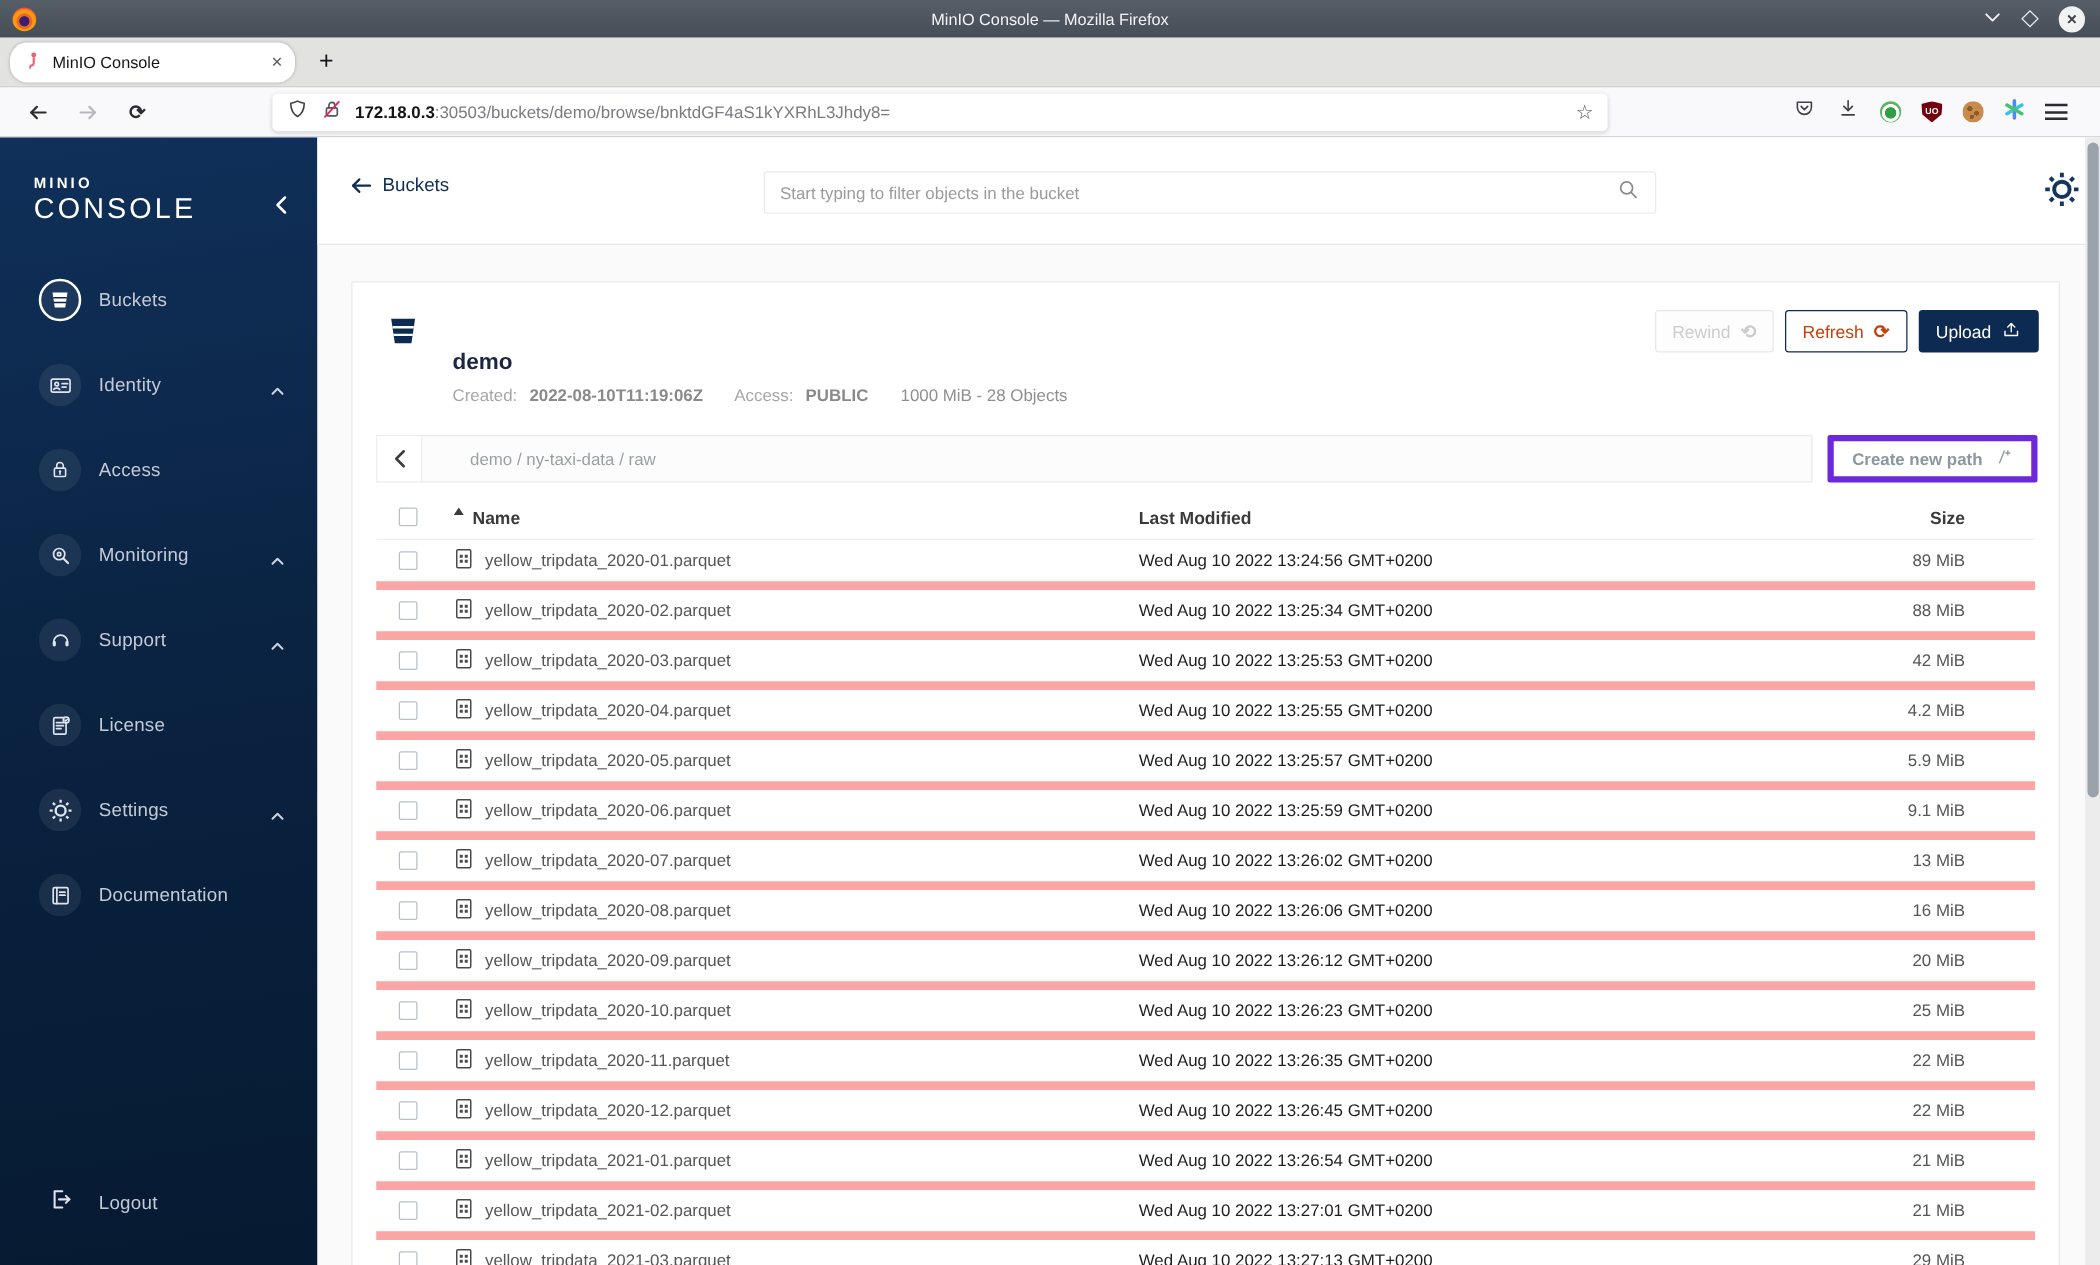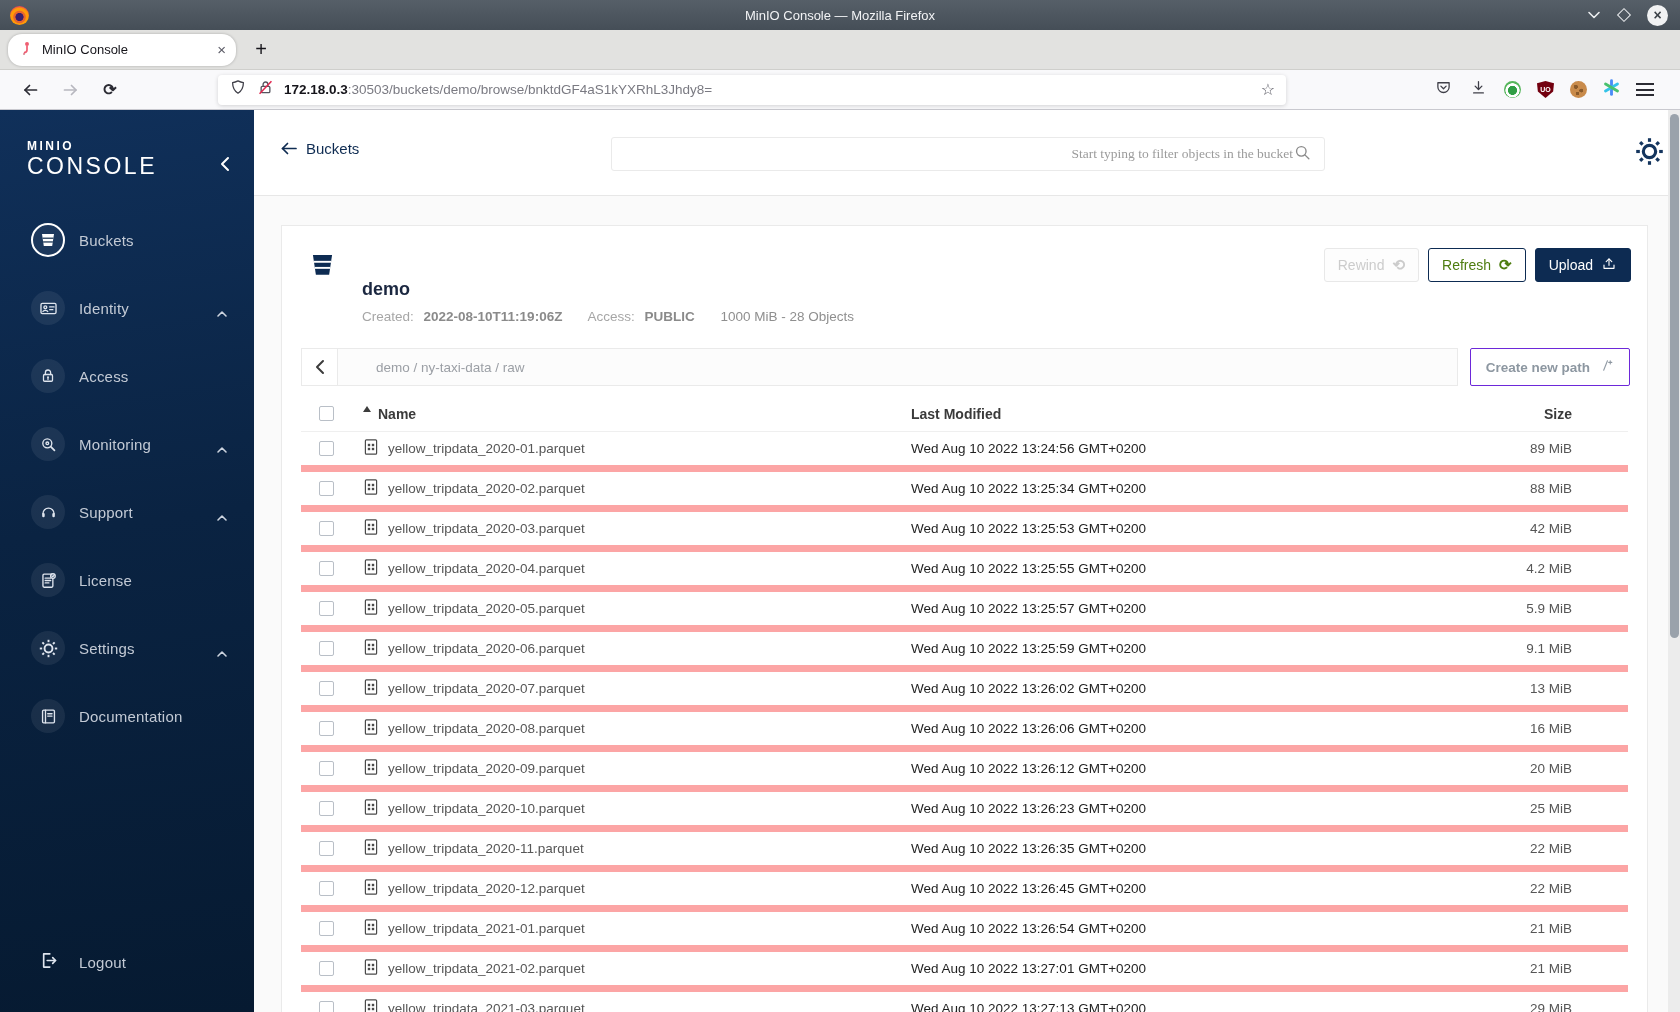--- a/index.html
+++ b/index.html
@@ -82,50 +82,50 @@
 
   
   .main { flex:1; background:#fafafa; position:relative; }
   .main-topbar { height:86px; background:#fff; border-bottom:1px solid #e7e7e7; position:relative; }
   .backlink { position:absolute; left:26px; top:30px; display:flex; align-items:center;
     gap:8px; color:#0f2c52; font-size:15px; }
   .searchbox { position:absolute; left:357px; top:27px; width:714px; height:34px;
     background:#fff; border:1px solid #eaeaea; border-radius:3px;
     display:flex; align-items:center; padding:0 12px; }
   .searchbox input { border:none; outline:none; flex:1; font-size:13.5px;
-    color:#444; font-family:Liberation Serif, serif;text-align:right; }
+    color:#444; font-family:Liberation Sans, sans-serif; }
   .searchbox input::placeholder { color:#9b9b9b; }
   .top-gear { position:absolute; right:16px; top:27px; color:#14355e; }
 
   
   .card { position:absolute; left:27px; top:115px; width:1367px; height:950px;
     background:#fff; border:1px solid #eaeaea; }
   .card-head { display:flex; align-items:flex-start; padding:22px 16px 16px 27px; }
   .bucket-glyph { color:#0d2b52; margin-top:3px; }
   .head-text { margin-left:26px;margin-top:31px; }
   .bucket-name { font-size:18px; font-weight:700; color:#1b2740; }
   .bucket-meta { margin-top:9px; font-size:13.5px; color:#a6a6a6; }
   .bucket-meta .v { color:#8a8a8a; font-weight:bold; margin-right:22px; }
   .bucket-meta .lbl { margin-right:6px; }
   .bucket-meta .sum { color:#8f8f8f; }
   .head-actions { margin-left:auto; display:flex; gap:9px; }
   .btn { height:34px; display:flex; align-items:center; gap:8px; padding:0 13px;
     font-size:14px; border-radius:3px; background:#fff; border:1px solid; 
     font-family:"Liberation Sans", sans-serif; }
   .btn .glyph { font-size:15px; font-weight:bold; }
   .btn-rewind { border-color:#e8e8e8; color:#cccccc; background:#fdfdfd; }
-  .btn-refresh { border-color:#0d2b52; color:#4d7c0f; }
+  .btn-refresh { border-color:#0d2b52; color:#c2410c; }
   .btn-upload { border-color:#0d2b52; background:#0d2b52; color:#fff; }
 
   .pathrow { display:flex; align-items:stretch; margin:8px 17px 0 19px; gap:12px; height:38px; }
   .pathbar { flex:1; background:#fcfcfc; border:1px solid #eaeaea; display:flex; align-items:center; }
   .backbox { width:36px; align-self:stretch; border-right:1px solid #eaeaea; background:#fff;
     display:flex; align-items:center; justify-content:center; color:#3c3c3c; }
   .path-text { margin-left:38px; font-size:13.5px; color:#9b9fa5; }
-  .btn-createpath { border:1px solid #6d28d9; color:#8d97a1; font-weight:bold;
+  .btn-createpath { border:5px solid #6d28d9; color:#8d97a1; font-weight:bold;
     font-size:13.5px; border-radius:2px; background:#fff; height:38px;
     display:flex; align-items:center; gap:9px; padding:0 15px; }
 
   
   .objtable { margin:10px 0 0 0; padding:0 19px; }
   .trow { display:grid; grid-template-columns:46px 1fr 575px 142px; align-items:center; }
   .thead { height:36px; border-bottom:1px solid #efefef; font-size:14px;
     font-weight:bold; color:#3a3a3a; }
   .tbody .trow { height:40px; border-bottom:7px solid #fca5a5; font-size:13.5px; }
   .cb { width:15px; height:15px; border:1px solid #b9bfc7; border-radius:2px;

